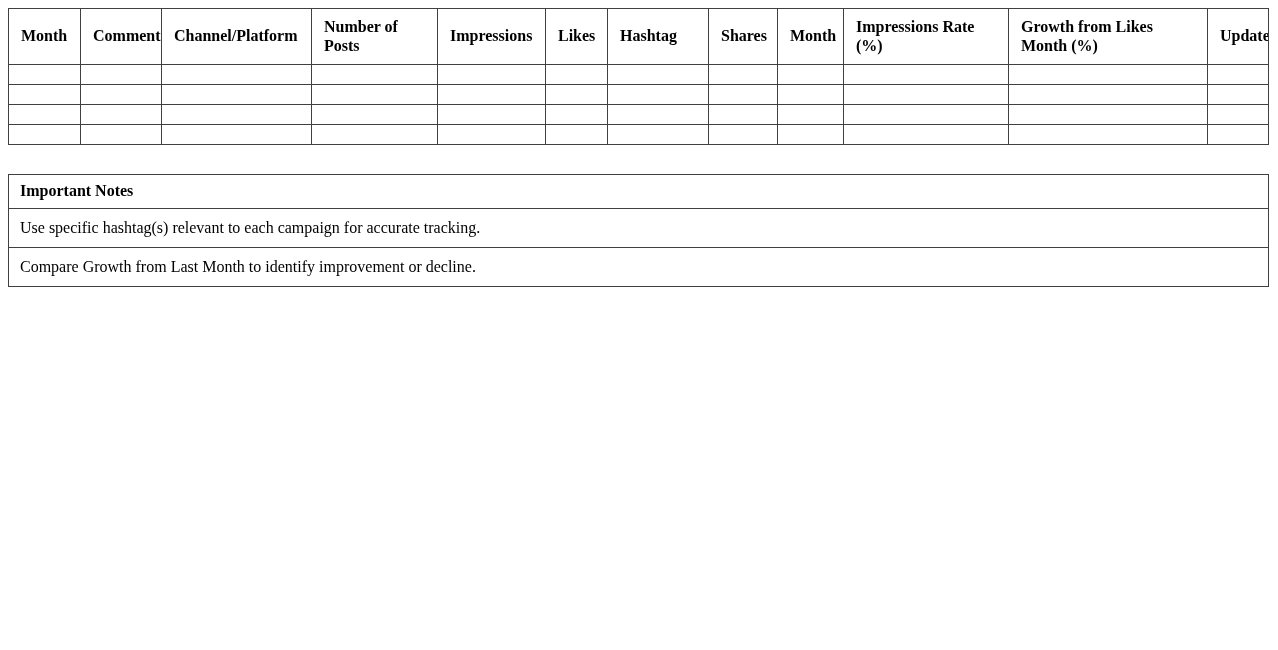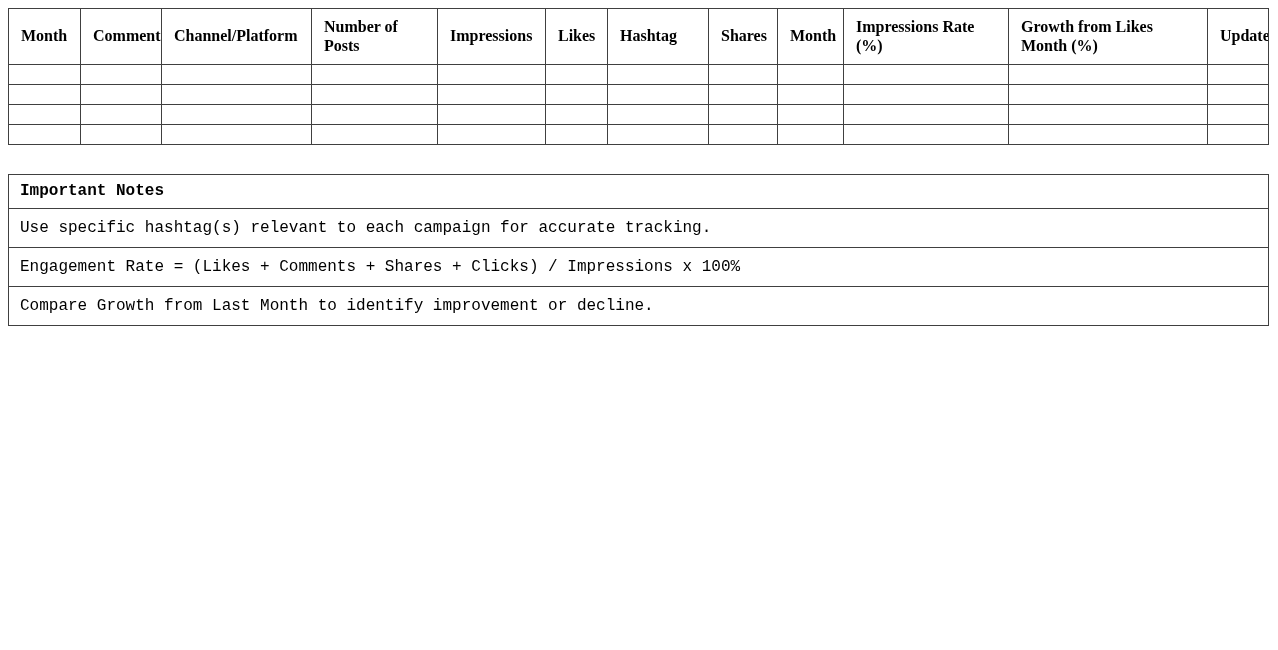--- a/index.html
+++ b/index.html
@@ -35,21 +35,21 @@
   .tracker th {
     font-weight: bold;
     height: 56px;
     padding: 4px 6px 4px 12px;
   }
   .tracker td.empty-cell {
     height: 20px;
     padding: 0;
   }
   
-  .notes { margin-top: 29px; font-family: Liberation Mono, monospace; }
+  .notes { margin-top: 29px; }
   .notes th {
     font-weight: bold;
     height: 34px;
     padding: 4px 6px 4px 11px;
   }
   .notes td {
     height: 39px;
     padding: 4px 6px 4px 11px;
     margin-top: 24px;
   }
@@ -157,21 +157,18 @@
     <thead>
       <tr>
         <th>Important Notes</th>
       </tr>
     </thead>
     <tbody>
       <tr>
         <td>Use specific hashtag(s) relevant to each campaign for accurate tracking.</td>
       </tr>
       <tr>
-        <td>Engagement Rate = (Likes + Comments + Shares + Clicks) / Impressions x 100%</td>
-      </tr>
-      <tr>
         <td>Compare Growth from Last Month to identify improvement or decline.</td>
       </tr>
     </tbody>
   </table>
 
 </div>
 
 </body></html>

